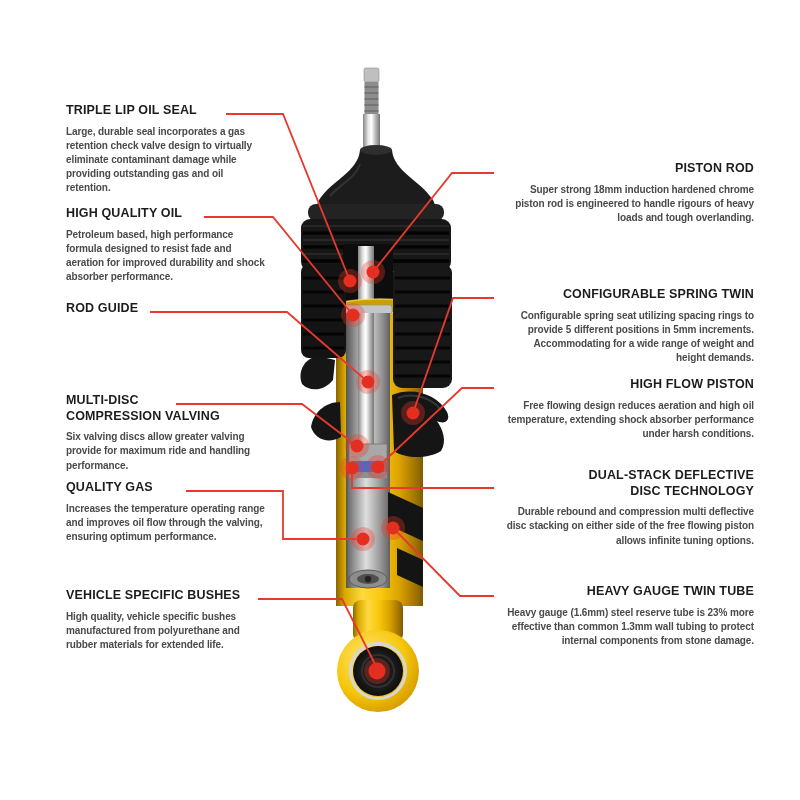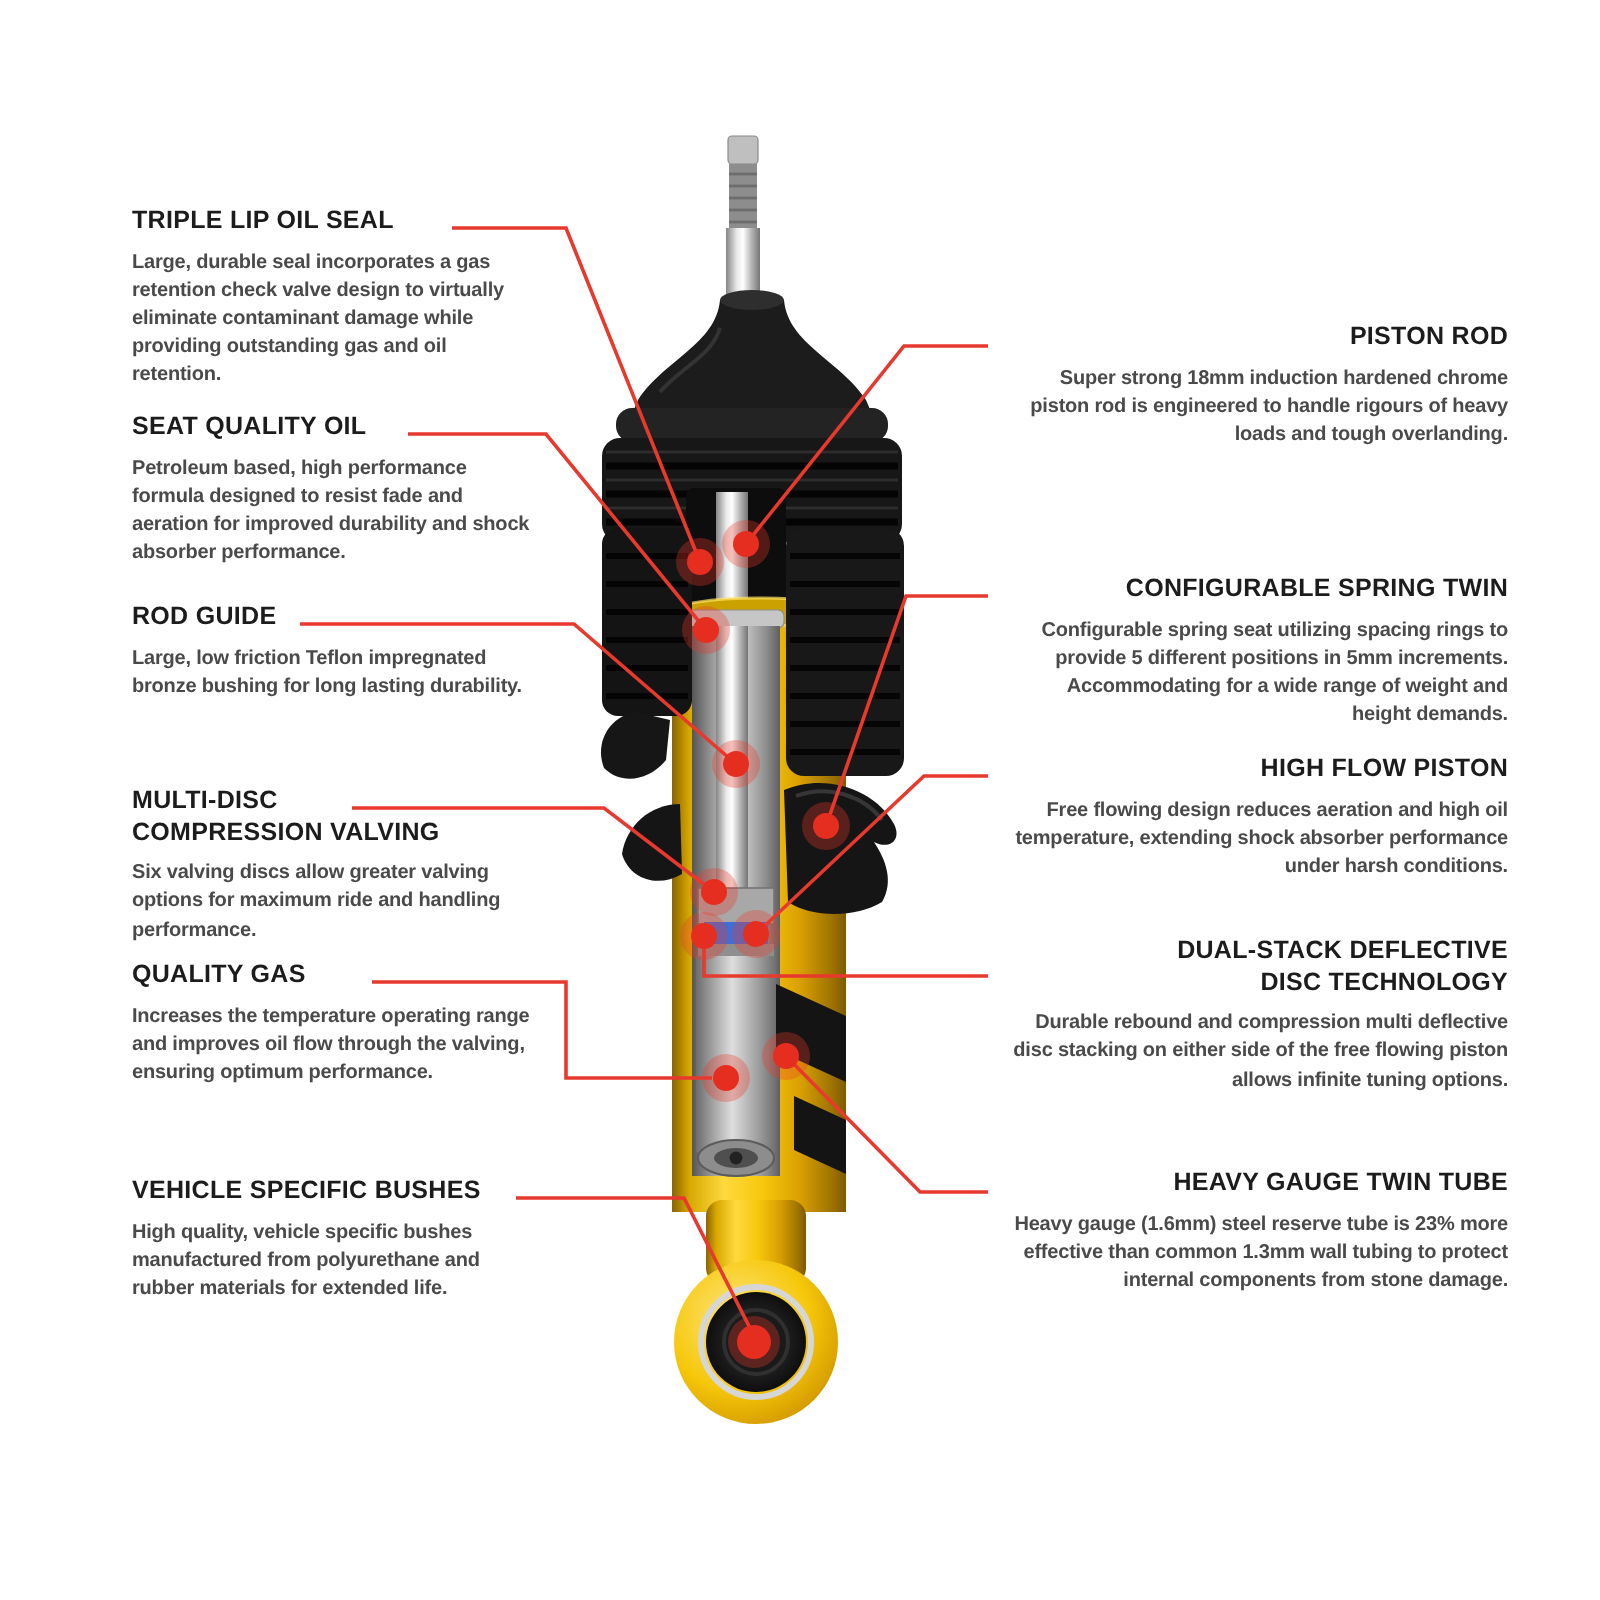--- a/index.html
+++ b/index.html
@@ -227,31 +227,30 @@
           <circle cx="393" cy="528" r="6.5" fill="#e62e20"></circle>
         </g>
     </g>
   </svg>
 
   <div class="callout left" style="top:103px">
     <h3>TRIPLE LIP OIL SEAL</h3>
     <p>Large, durable seal incorporates a gas retention check valve design to virtually eliminate contaminant damage while providing outstanding gas and oil retention.</p>
   </div>
   <div class="callout left" style="top:206px">
-    <h3>SEAT QUALITY OIL</h3>
+    <h3>HIGH QUALITY OIL</h3>
     <p>Petroleum based, high performance formula designed to resist fade and aeration for improved durability and shock absorber performance.</p>
   </div>
   <div class="callout left" style="top:301px">
     <h3>ROD GUIDE</h3>
-    <p>Large, low friction Teflon impregnated bronze bushing for long lasting durability.</p>
   </div>
   <div class="callout left" style="top:393px">
     <h3>MULTI-DISC
 COMPRESSION VALVING</h3>
-    <p>Six valving discs allow greater valving options for maximum ride and handling performance.</p>
+    <p>Six valving discs allow greater valving provide for maximum ride and handling performance.</p>
   </div>
   <div class="callout left" style="top:480px">
     <h3>QUALITY GAS</h3>
     <p>Increases the temperature operating range and improves oil flow through the valving, ensuring optimum performance.</p>
   </div>
   <div class="callout left" style="top:588px">
     <h3>VEHICLE SPECIFIC BUSHES</h3>
     <p>High quality, vehicle specific bushes manufactured from polyurethane and rubber materials for extended life.</p>
   </div>
 

